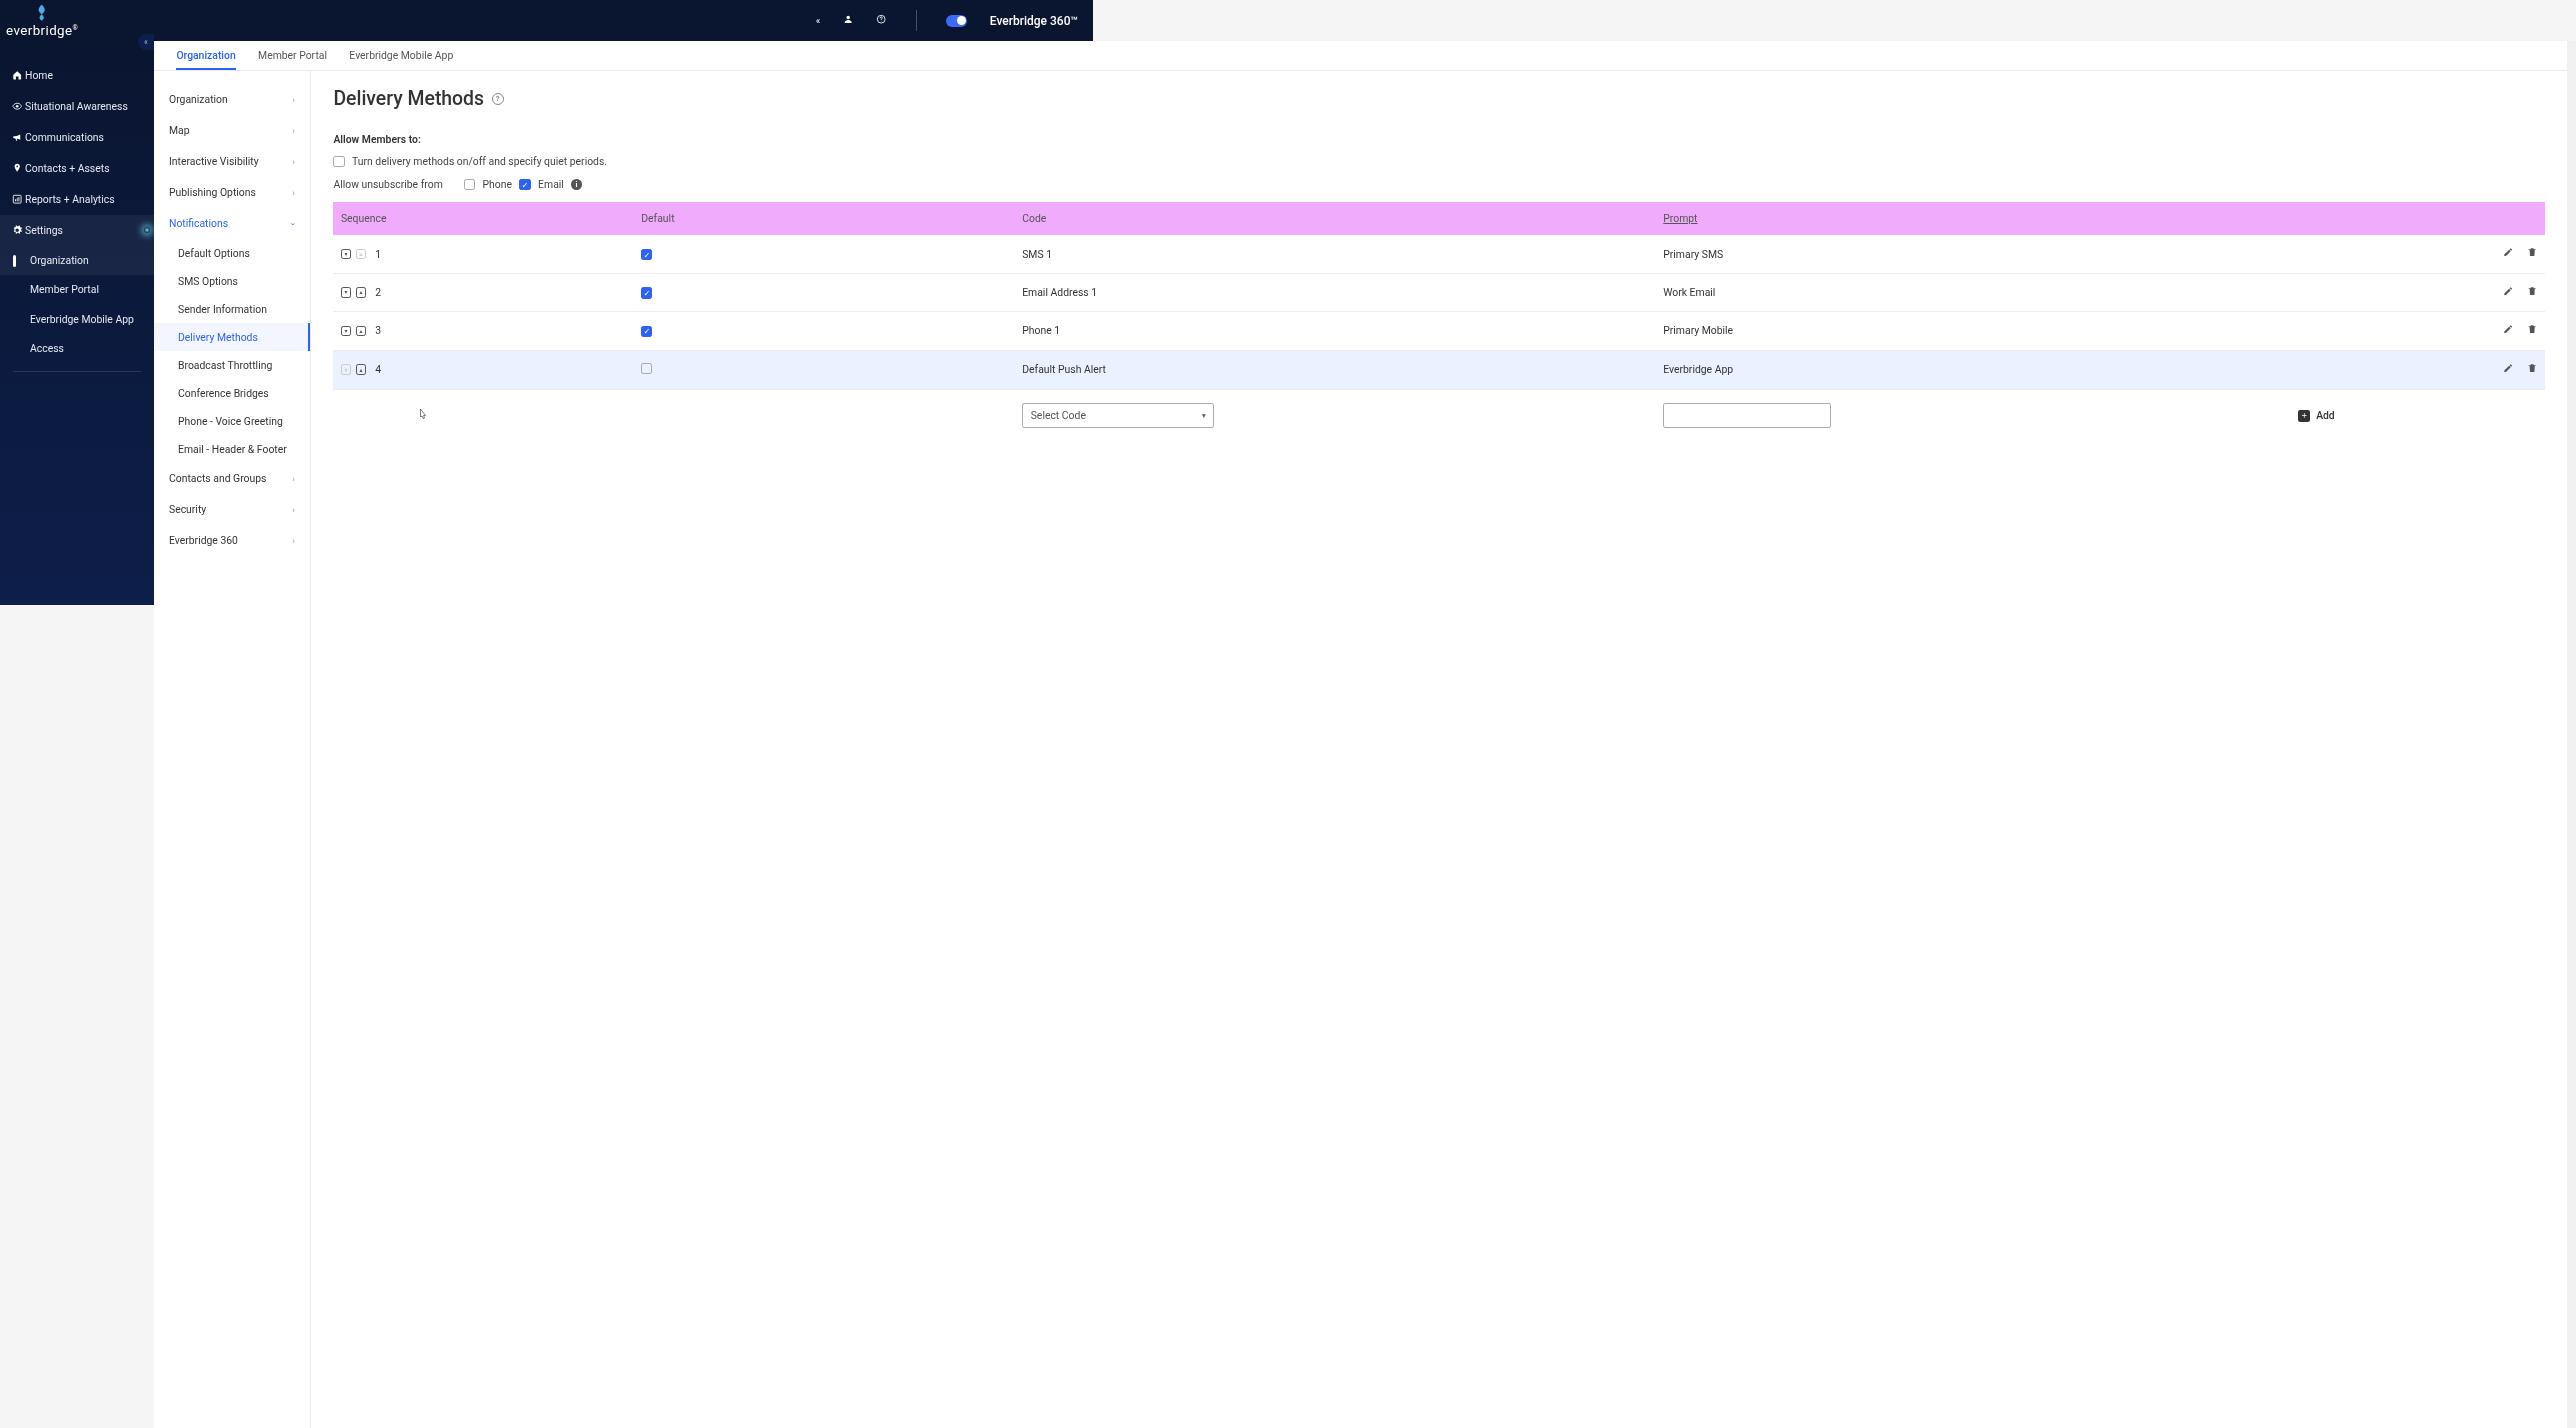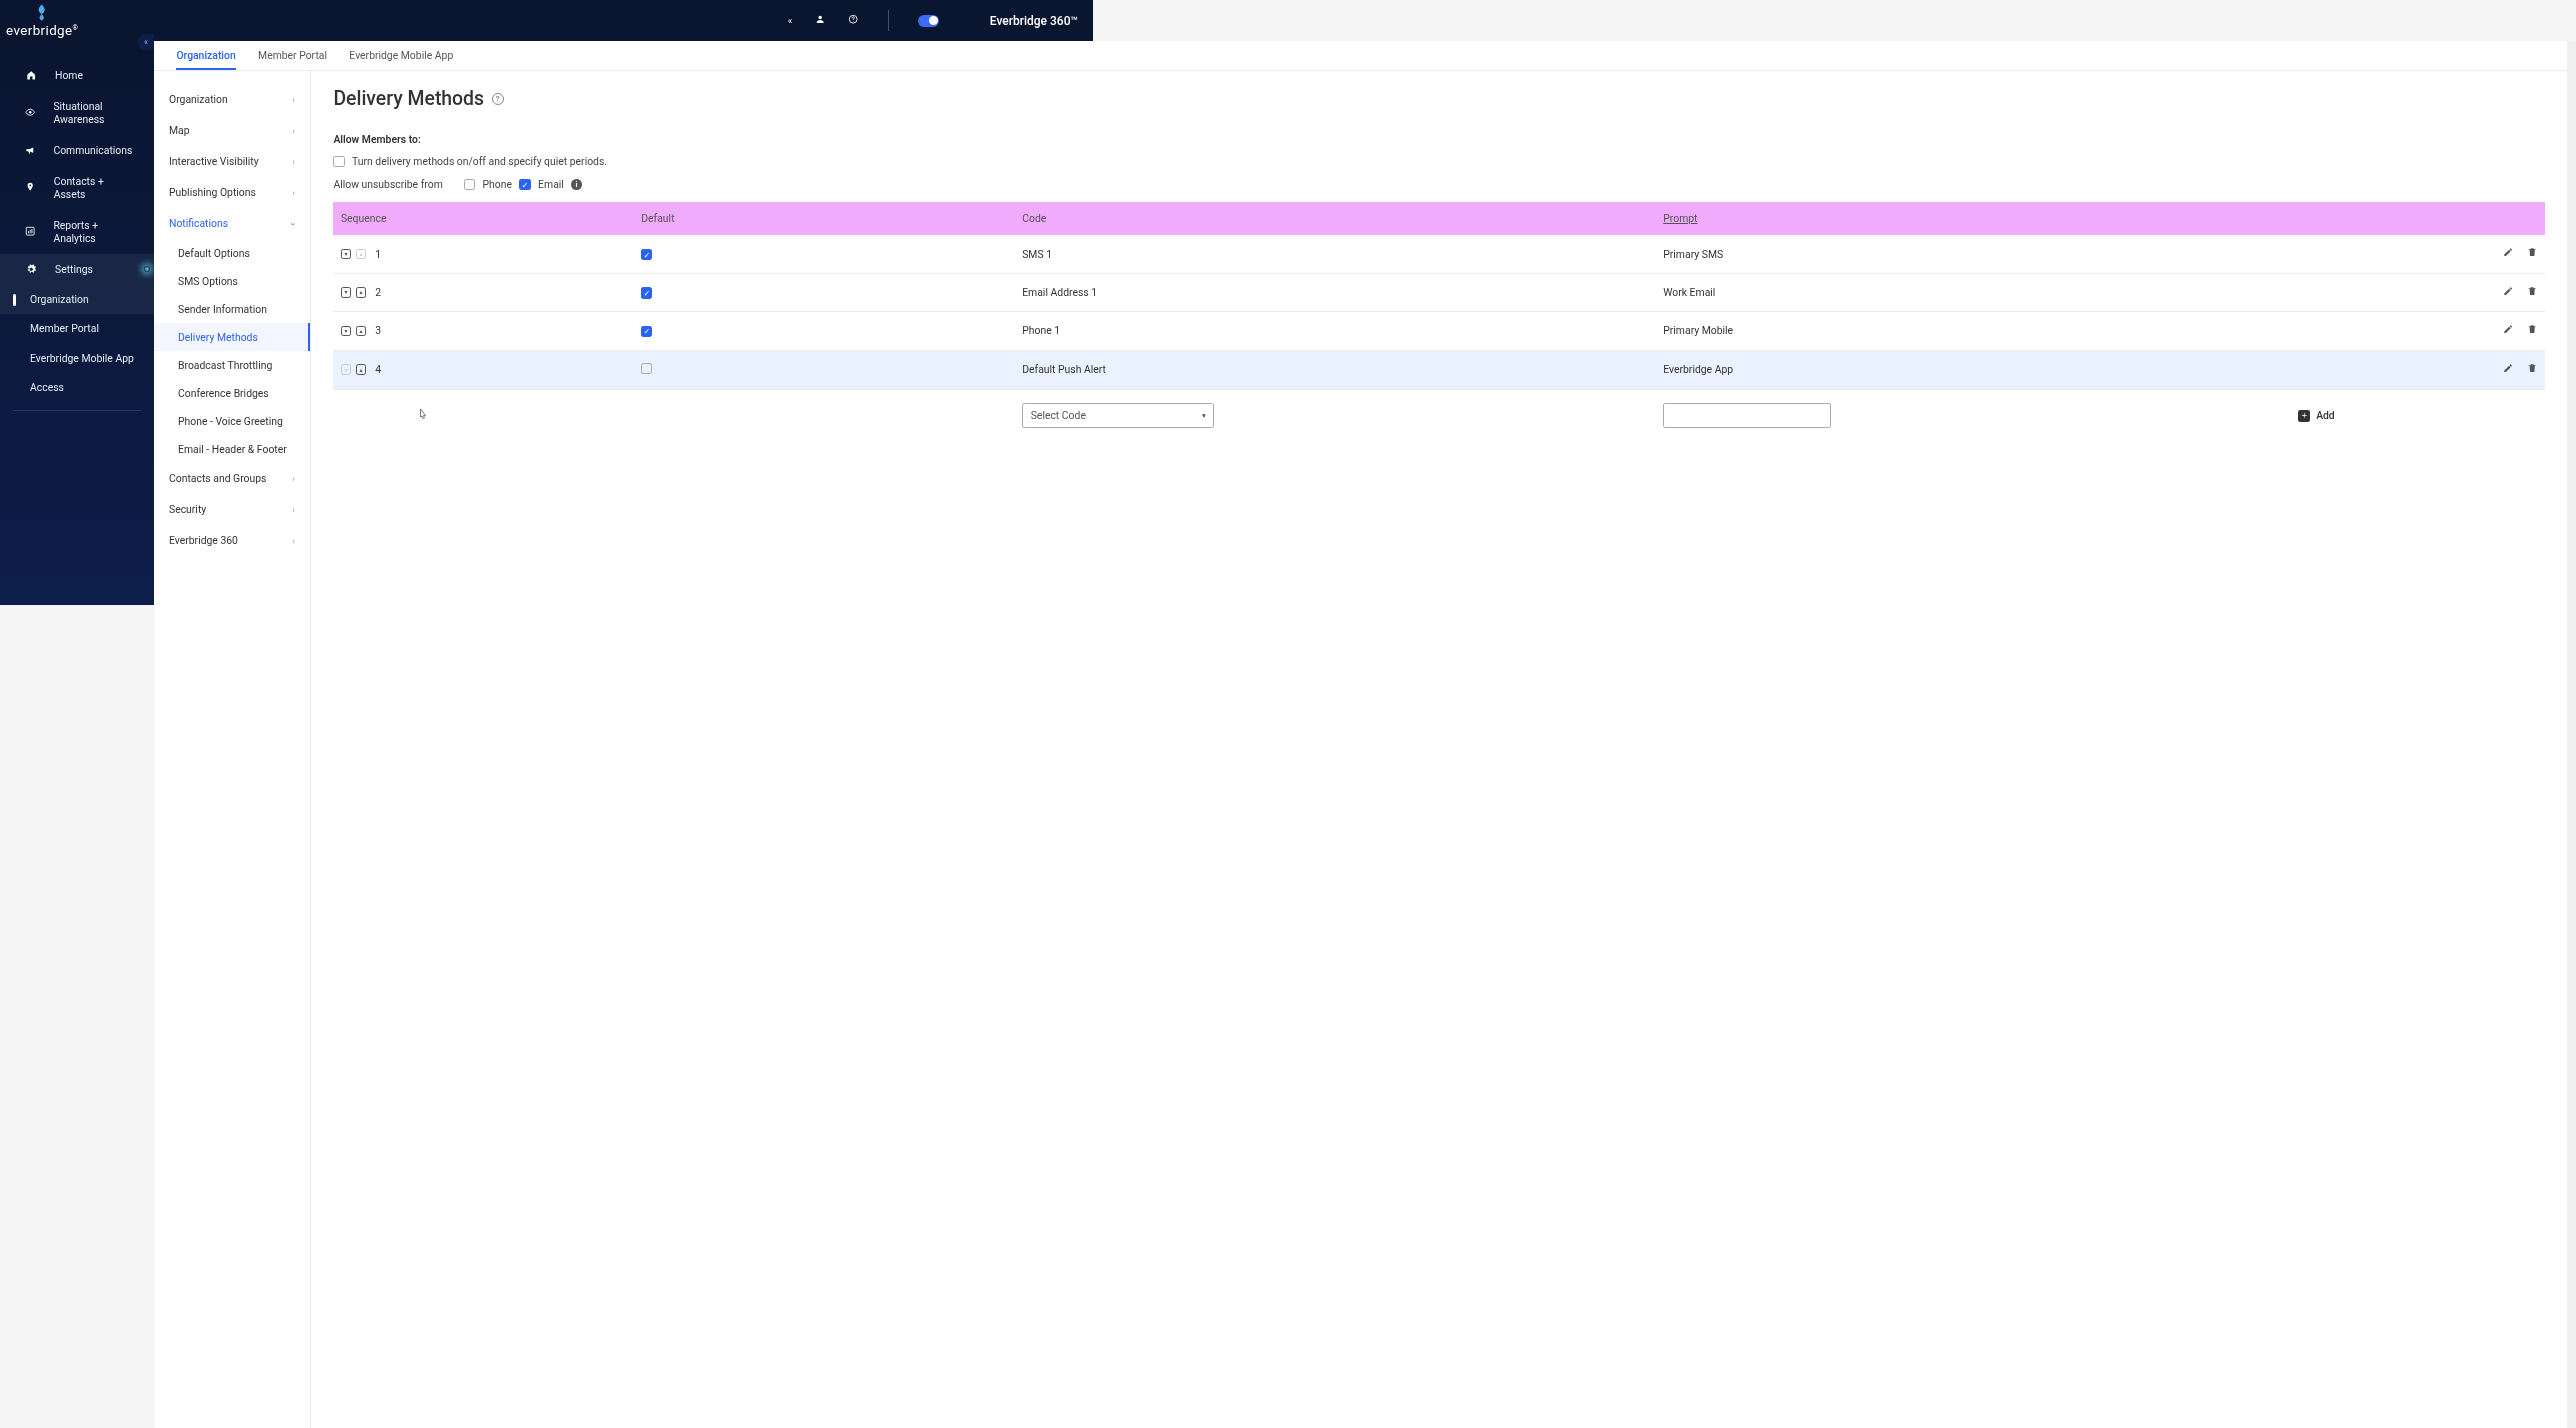--- a/index.html
+++ b/index.html
@@ -9,27 +9,27 @@
     .top-header { height: 41px; background: linear-gradient(90deg, #0a1530 0%, #0a1530 14%, #0a1530 100%); display: flex; align-items: center; padding: 0 15px 0 6px; }
     .logo { display: flex; align-items: center; color: #fff; font-weight: 500; font-size: 13.4px; letter-spacing: 0.4px; flex-direction: column; }
     .logo svg { margin-right: 1.5px; }
     .logo-text { font-weight: 400; }
     .logo-text sup { font-size: 6.7px; vertical-align: super; }
     .top-spacer { flex: 1; }
     .top-icons { display: flex; align-items: center; gap: 22.4px; color: #fff; }
     .top-vdivider { width: 0.7px; height: 21px; background: rgba(255,255,255,0.25); margin: 0 7.5px; }
     .toggle-switch { width: 21px; height: 12px; background: #3b6cf5; border-radius: 7.5px; position: relative; }
     .toggle-switch::after { content:""; position:absolute; width:9px; height:9px; background:#fff; border-radius:50%; top:1.5px; right:1.5px; }
-    .brand-right { color:#fff; font-size:12px; font-weight:500;margin-left:28px; }
+    .brand-right { color:#fff; font-size:12px; font-weight:500; }
 
     
     .left-sidebar { position:absolute; top:41px; left:0; width:154px; height:564px; background: linear-gradient(180deg, #0a1530 0%, #0d1e4a 100%); color:#fff; }
     .collapse-btn { position:absolute; top:-7.5px; right:0px; width:16.4px; height:16.4px; background:#0d1e4a; border-radius:50% 0 0 50%; display:flex; align-items:center; justify-content:center; font-size:8.2px; color:#9fb3d9; }
     .nav-list { padding-top:18.6px; }
-    .nav-item { display:flex; align-items:center; padding: 9px 25px; gap:18px; font-size:10.4px; color:#e5eaf3; cursor:pointer; }
+    .nav-item { display:flex; align-items:center; padding: 9px 11px; gap:2px; font-size:10.4px; color:#e5eaf3; cursor:pointer; }
     .nav-item.active { background: rgba(255,255,255,0.06); }
     .nav-icon { width:12px; display:inline-flex; justify-content:center; }
     .sub-nav { padding-bottom:7.5px; }
     .sub-item { padding:8.2px 13.4px 8.2px 30px; font-size:10.4px; color:#e5eaf3; position:relative; cursor:pointer; }
     .sub-item.active::before { content:""; position:absolute; left:13.4px; top:9px; width:2.2px; height:12px; background:#fff; border-radius:1.5px; }
     .sub-item.active { background: rgba(255,255,255,0.06); }
     .nav-divider { border-top:0.7px solid rgba(255,255,255,0.12); margin: 0 13.4px; }
 
     
     .main-area { position:absolute; top:41px; left:154px; right:9px; bottom:0; background:#fff; }

